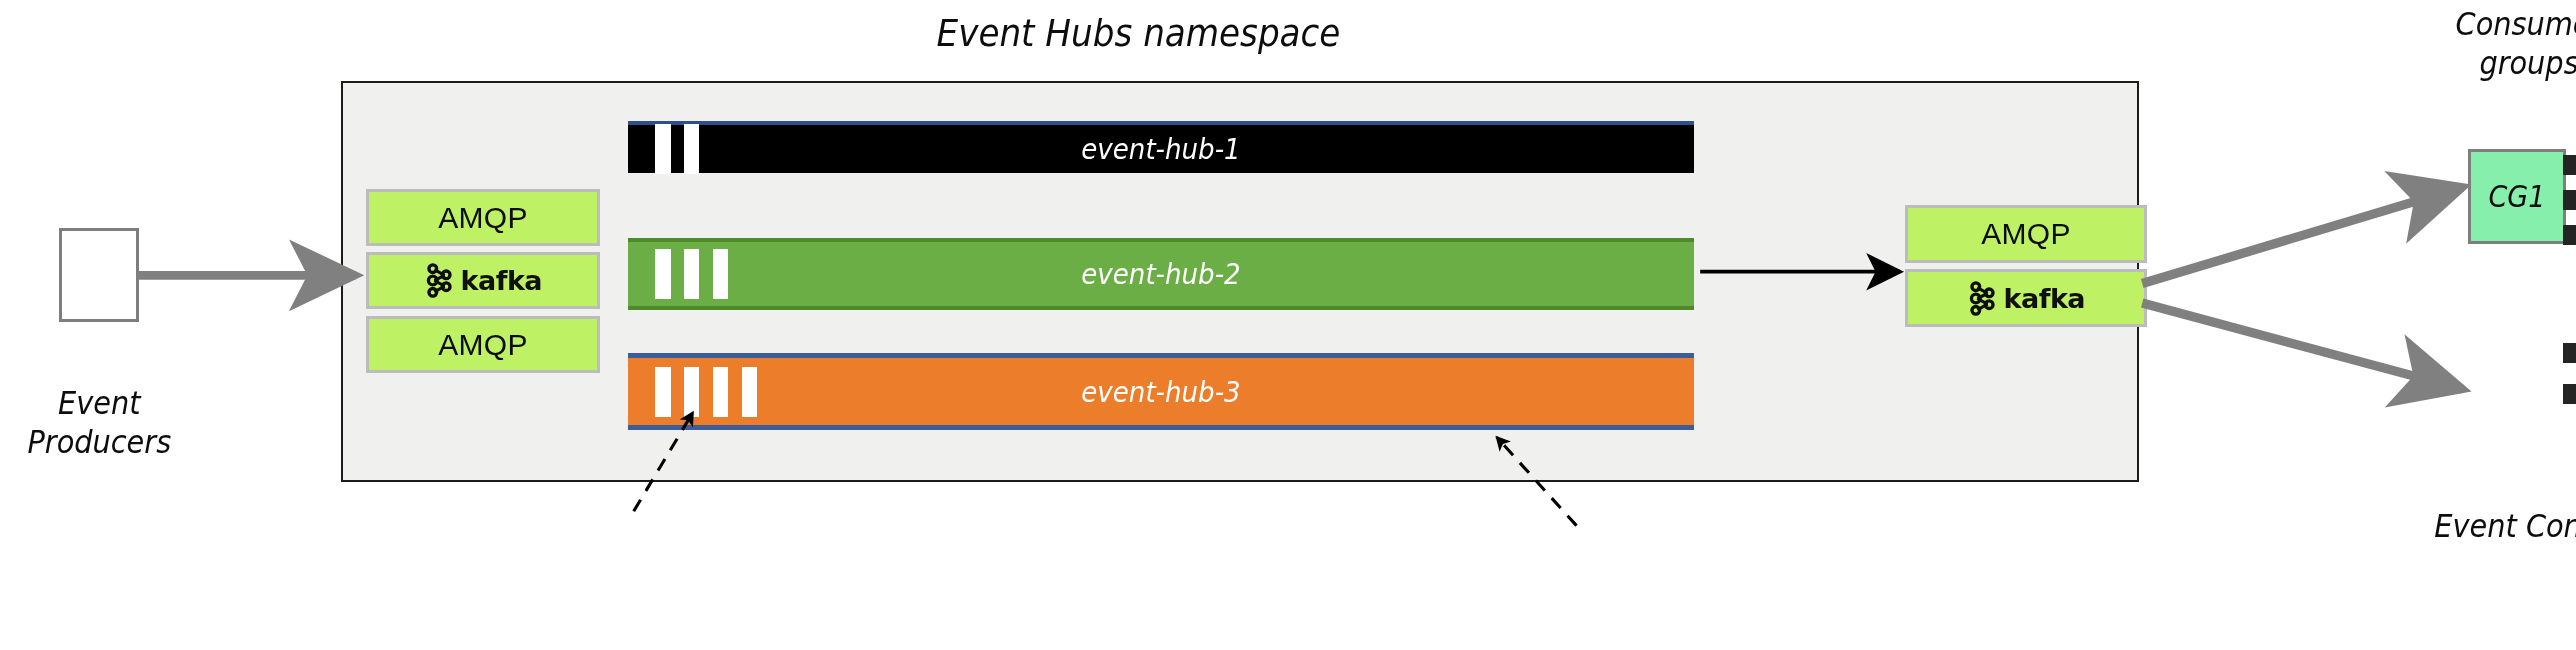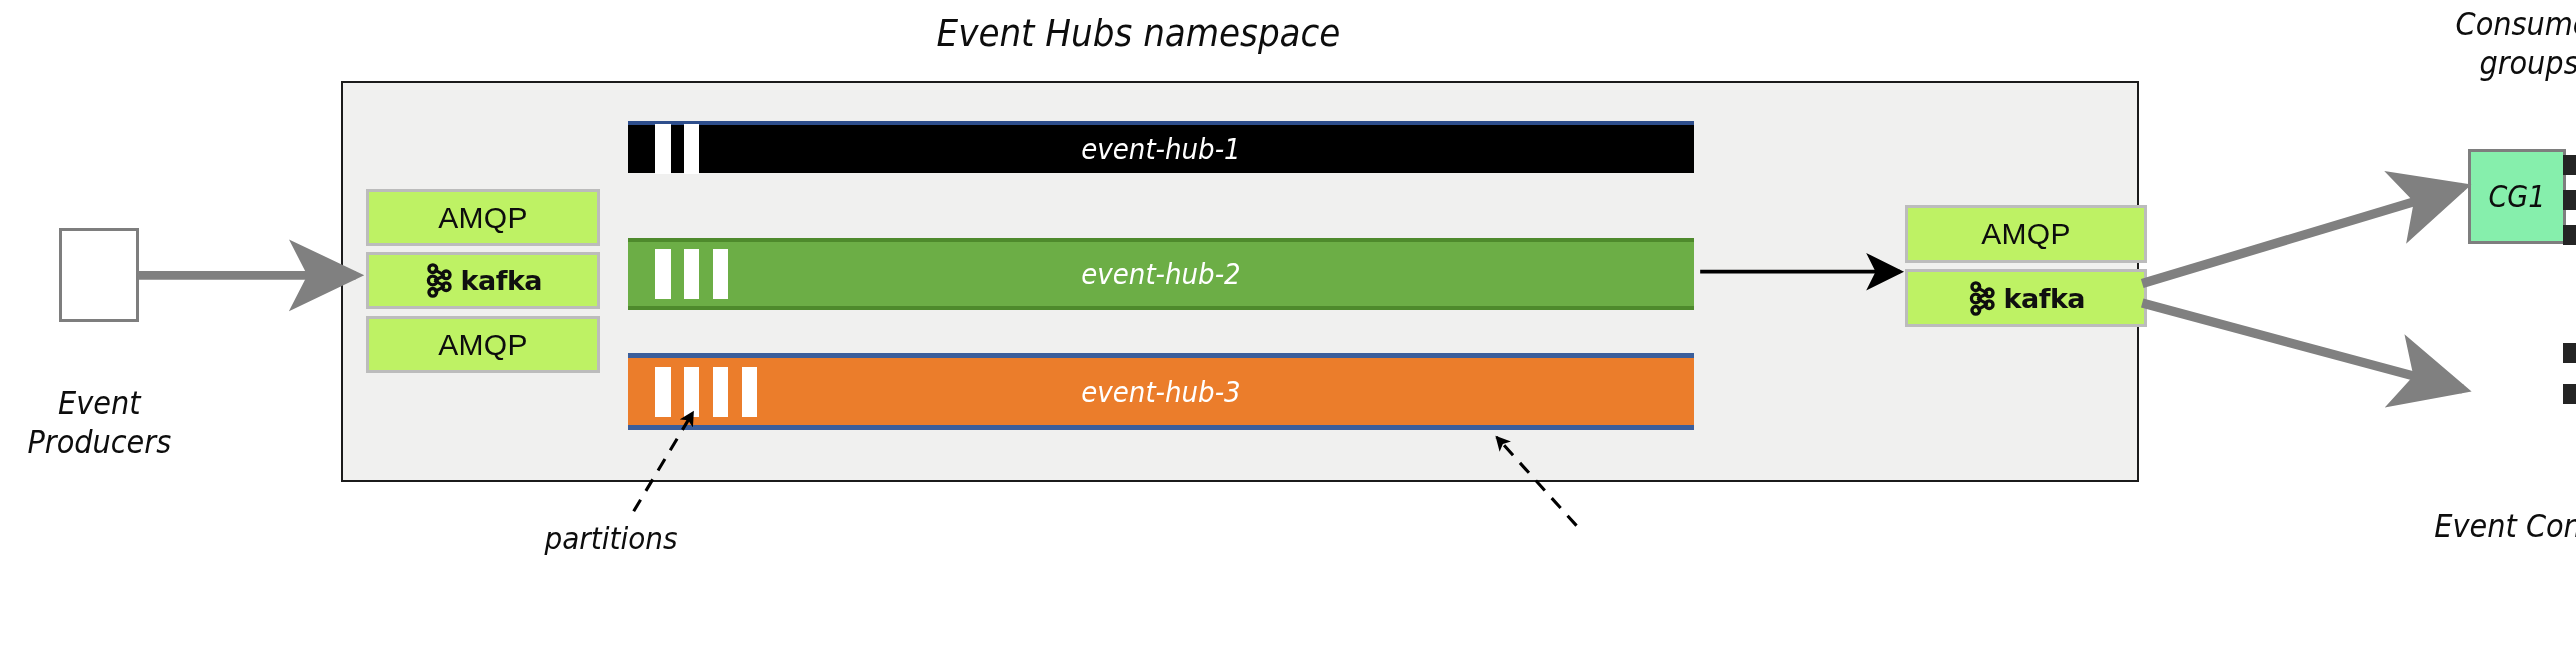--- a/index.html
+++ b/index.html
@@ -334,21 +334,20 @@
   </div>
   <div class="abs instance" style="left:2563px; top:155px;"></div>
   <div class="abs instance" style="left:2563px; top:190px;"></div>
   <div class="abs instance" style="left:2563px; top:225px;"></div>
 
   <div class="abs instance" style="left:2563px; top:343px;"></div>
   <div class="abs instance" style="left:2563px; top:384px;"></div>
 
   <div class="abs ctext dlabel" id="consumers-title">Event Consumers</div>
 
-  <div class="abs ctext dlabel" id="partitions-label">partitions</div>
 
   <svg id="wires" viewBox="0 0 5394 1263">
     <defs>
       <marker id="arr-gray" markerWidth="9" markerHeight="9" refX="7.6" refY="4.5" orient="auto" markerUnits="strokeWidth">
         <path d="M0,0.4 L8.6,4.5 L0,8.6 L2.1,4.5 Z" fill="#808080"></path>
       </marker>
       <marker id="arr-black" markerWidth="11" markerHeight="11" refX="9.4" refY="5.5" orient="auto" markerUnits="strokeWidth">
         <path d="M0,0.3 L10.5,5.5 L0,10.7 L2.6,5.5 Z" fill="#000000"></path>
       </marker>
       <marker id="arr-blacksm" markerWidth="5" markerHeight="5" refX="4.2" refY="2.5" orient="auto" markerUnits="strokeWidth">

